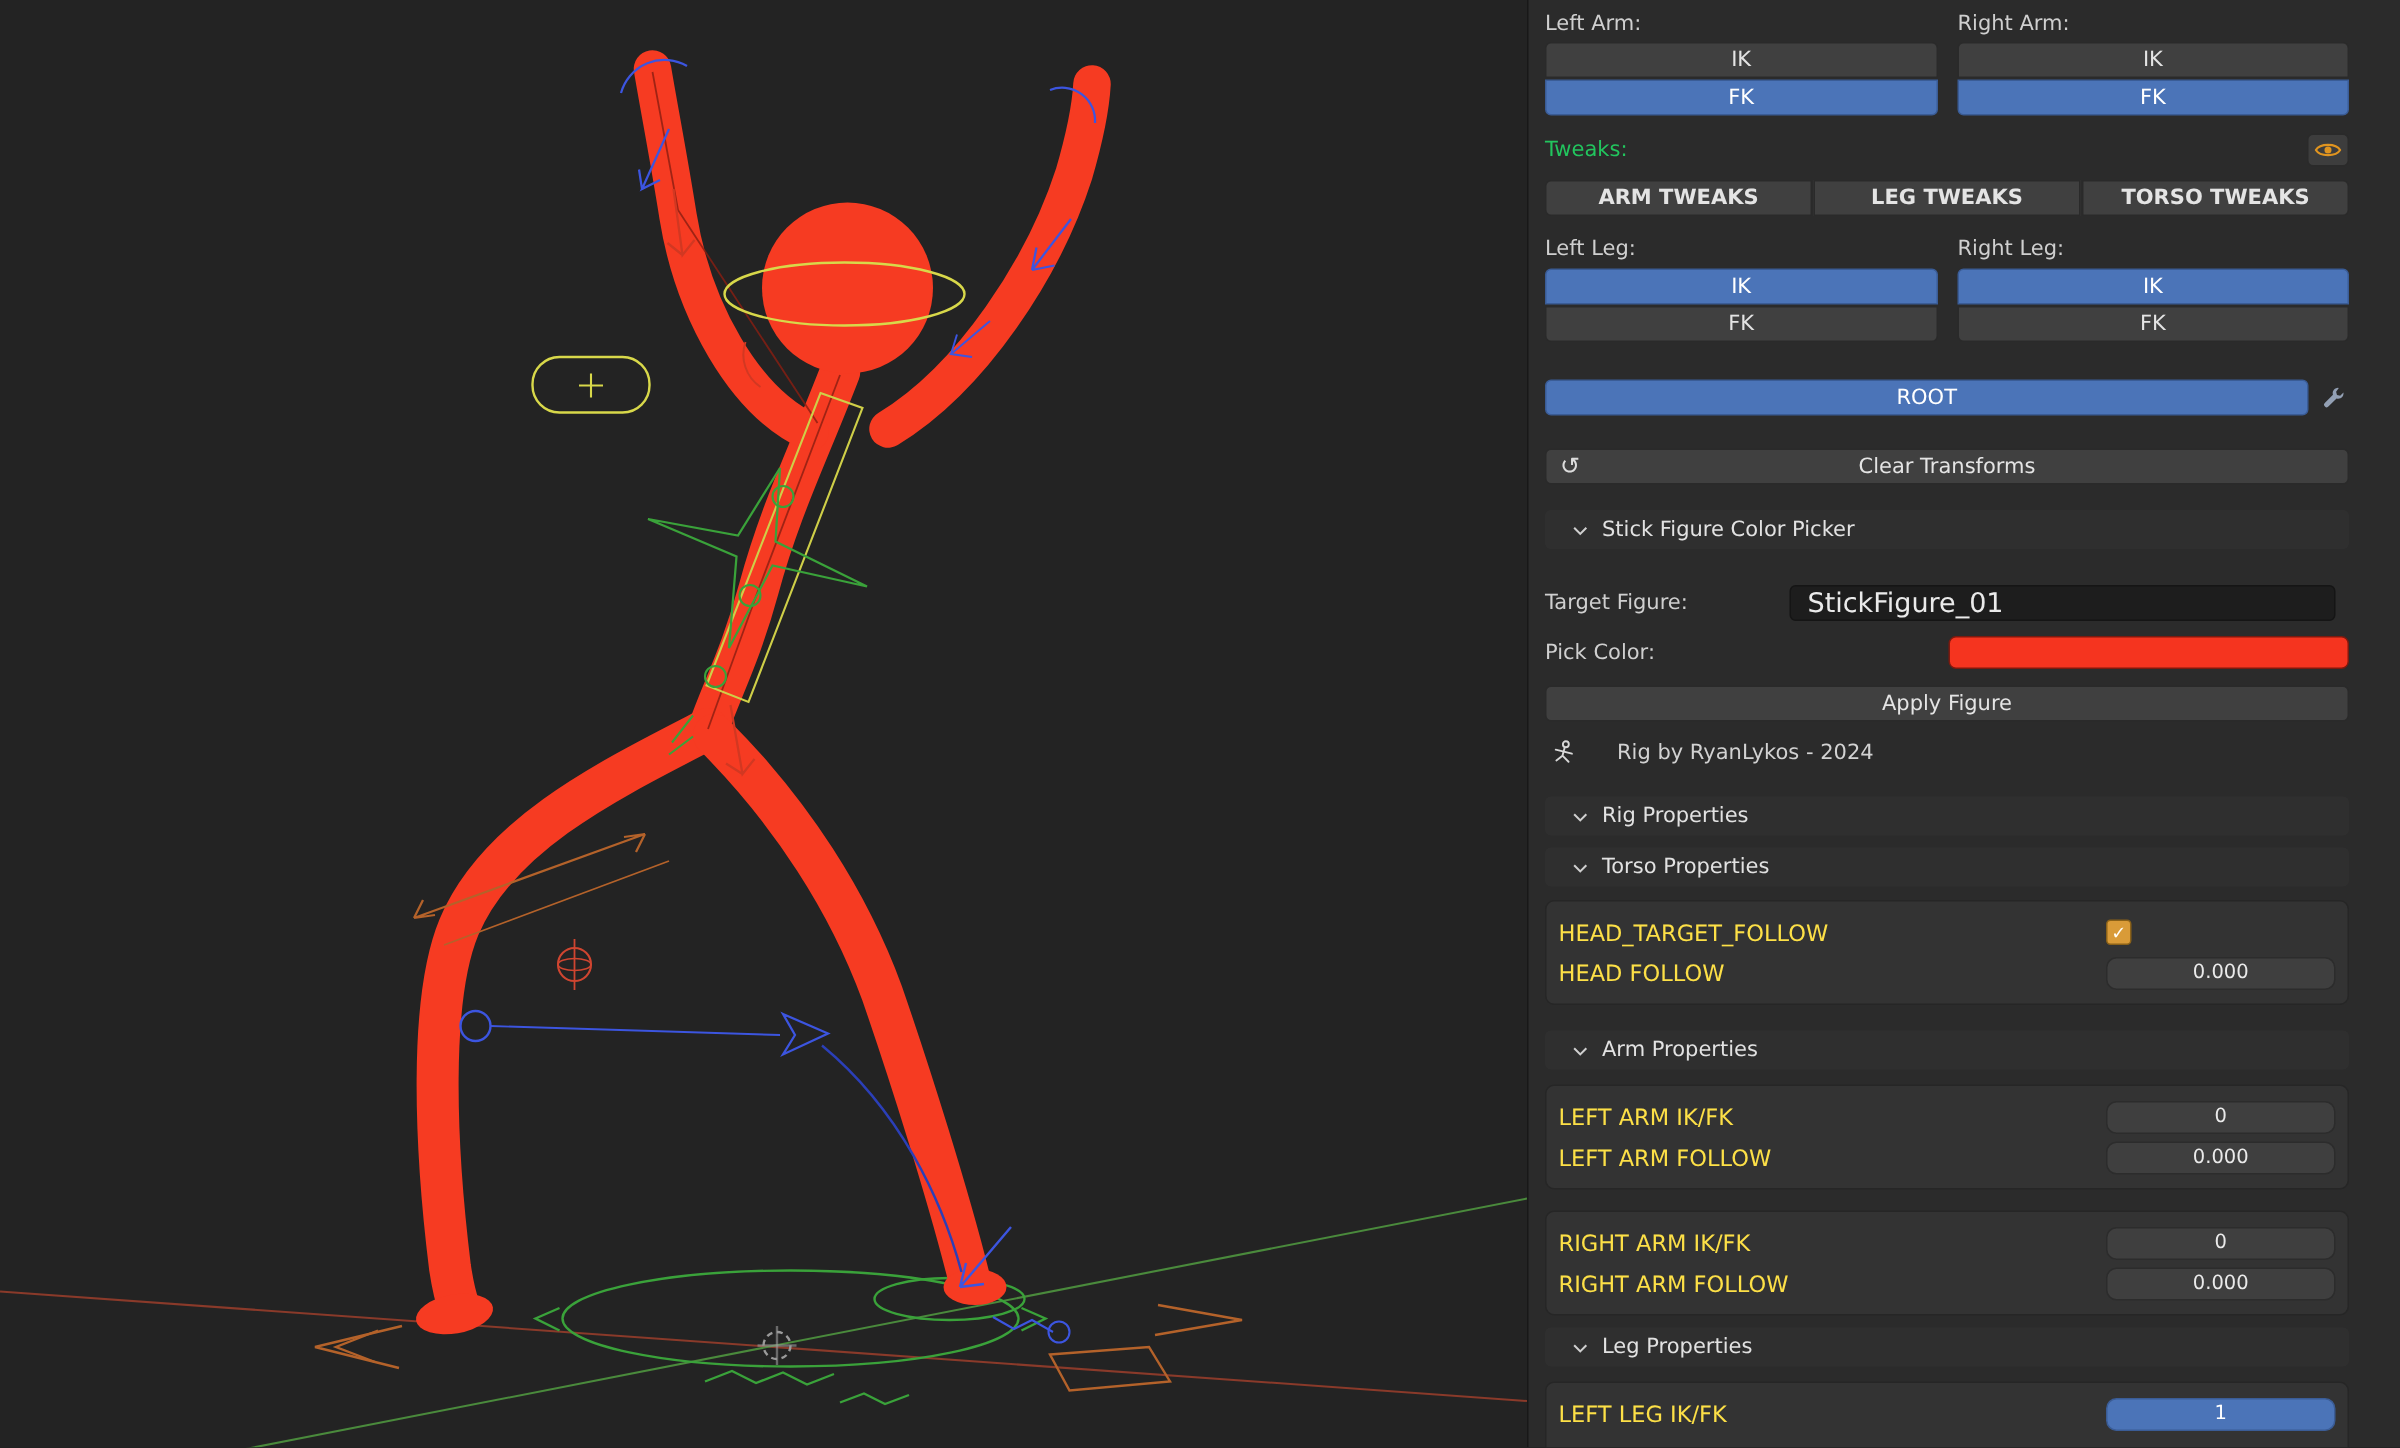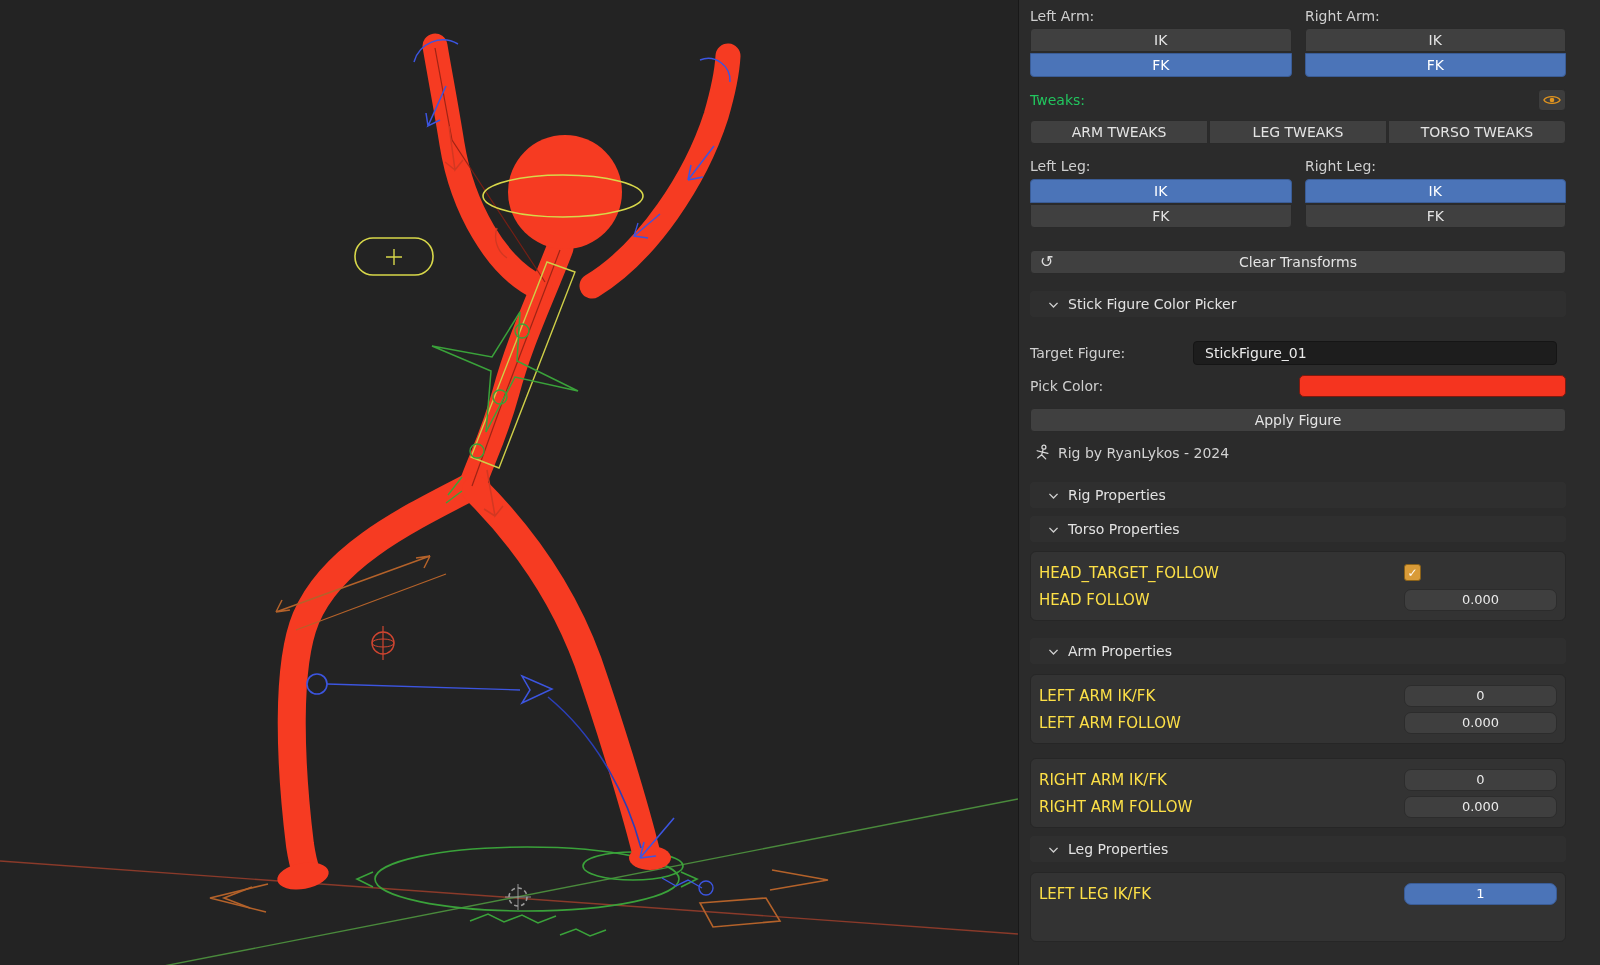--- a/index.html
+++ b/index.html
@@ -25,21 +25,21 @@
   .btn { height:24px; display:flex; align-items:center; justify-content:center;
     background:#404040; color:#e4e4e4; font-size:14px; border:1px solid #2a2a2a;
     border-radius:4px; cursor:default; white-space:nowrap; }
   .btn.blue { background:#4b74b8; color:#ffffff; border-color:#3a5c96; }
 
   .stack { display:flex; flex-direction:column; }
   .stack .btn:first-child { border-radius:4px 4px 0 0; }
   .stack .btn:last-child { border-radius:0 0 4px 4px; margin-top:1px; }
 
   .seg { display:flex; }
-  .seg .btn { flex:1; border-radius:0; margin-left:1px; }
+  .seg .btn { flex:1; border-radius:0; margin-left:1px;font-weight:bold; }
   .seg .btn:first-child { border-radius:4px 0 0 4px; margin-left:0; }
   .seg .btn:last-child { border-radius:0 4px 4px 0; }
 
   .tweaks-head { display:flex; align-items:center; justify-content:space-between;
     height:24px; margin-top:11px; }
   .eye-btn { width:28px; height:22px; border-radius:4px; background:#3d3d3d;
     border:1px solid #2a2a2a; display:flex; align-items:center; justify-content:center; }
 
   .root-row { display:flex; align-items:center; gap:7px; margin-top:25px; }
   .root-row .btn { flex:1; }
@@ -49,33 +49,33 @@
   .clear-row .btn { width:100%; }
   .undo-ico { position:absolute; left:10px; top:2px; font-size:16px; color:#dcdcdc; line-height:20px; }
 
   .section { display:flex; align-items:center; gap:8px; height:26px; padding-left:17px;
     background:rgba(255,255,255,0.025); border-radius:4px; color:#e2e2e2; }
   .chev { display:flex; align-items:center; }
 
   .target-row { display:flex; align-items:center; margin-top:24px; height:24px;gap:32px; }
   .target-row .flabel { width:131px; flex:none; color:#cfcfcf; }
   .text-input { flex:1; margin-right:9px; height:24px; background:#1d1d1d;
-    border:1px solid #151515; border-radius:4px; color:#eaeaea; font-size:14px;
+    border:1px solid #151515; border-radius:4px; color:#eaeaea; font-size:18px;
     padding:0 11px; display:flex; align-items:center; }
 
   .pick-row { display:flex; align-items:center; justify-content:space-between;
     margin-top:10px; height:22px; }
   .pick-row .flabel { color:#cfcfcf; }
   .swatch { width:267px; height:22px; border-radius:5px; background:#f5341f;
     border:1px solid #7e190e; }
 
   .apply-row { margin-top:11px; }
   .apply-row .btn { width:100%; }
 
-  .credit { display:flex; align-items:center; gap:6px; margin-top:11px; height:20px;
+  .credit { display:flex; align-items:center; gap:26px; margin-top:11px; height:20px;
     padding-left:4px; color:#d2d2d2;text-align:center; }
 
   .box { background:#333333; border:1px solid #262626; border-radius:6px; padding:7px 8px; }
   .prow { display:flex; align-items:center; justify-content:space-between; height:27px; }
   .plabel { color:#fde047; font-size:15px; }
   .ctrl { width:153px; flex:none; display:flex; align-items:center; }
   .val { width:153px; height:22px; border-radius:7px; background:#3f3f3f; color:#eaeaea;
     border:1px solid #2c2c2c; display:flex; align-items:center; justify-content:center;
     font-size:13px; }
   .val.blue { background:#4b74b8; border-color:#3a5c96; color:#ffffff; }
@@ -208,20 +208,28 @@
       <div class="col stack">
         <div class="btn blue">IK</div>
         <div class="btn">FK</div>
       </div>
       <div class="col stack">
         <div class="btn blue">IK</div>
         <div class="btn">FK</div>
       </div>
     </div>
 
+    <div class="root-row">
+      <div class="btn blue">ROOT</div>
+      <span class="wrench">
+        <svg width="16" height="16" viewBox="0 0 16 16">
+          <path d="M11.2 1.6 a3.5 3.5 0 0 0 -3.9 4.6 L2 11.5 a1.7 1.7 0 1 0 2.4 2.4 L9.7 8.6 a3.5 3.5 0 0 0 4.6 -3.9 L12.1 6.9 10 6.3 9.4 4.2 Z" fill="#93a0b4"></path>
+        </svg>
+      </span>
+    </div>
 
     <div class="clear-row">
       <div class="btn">Clear Transforms</div>
       <span class="undo-ico">↺</span>
     </div>
 
     <div class="section mt17">
       <span class="chev">
         <svg width="13" height="13" viewBox="0 0 16 16">
             <path d="M3 6 l5 5 5 -5" stroke="#cfcfcf" stroke-width="1.7" fill="none"></path>

